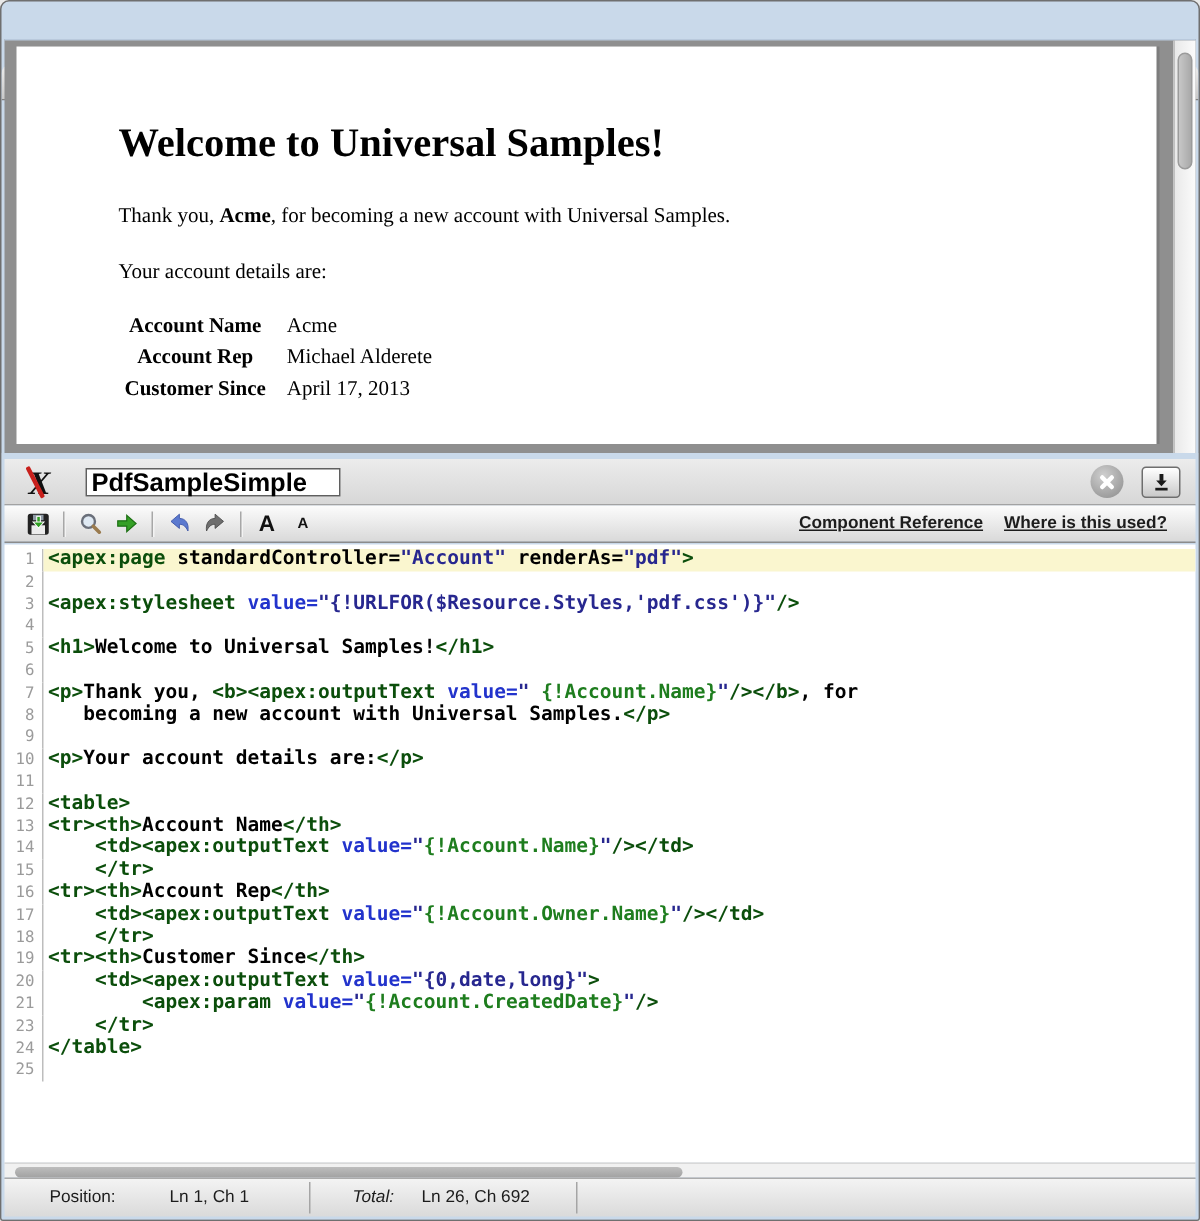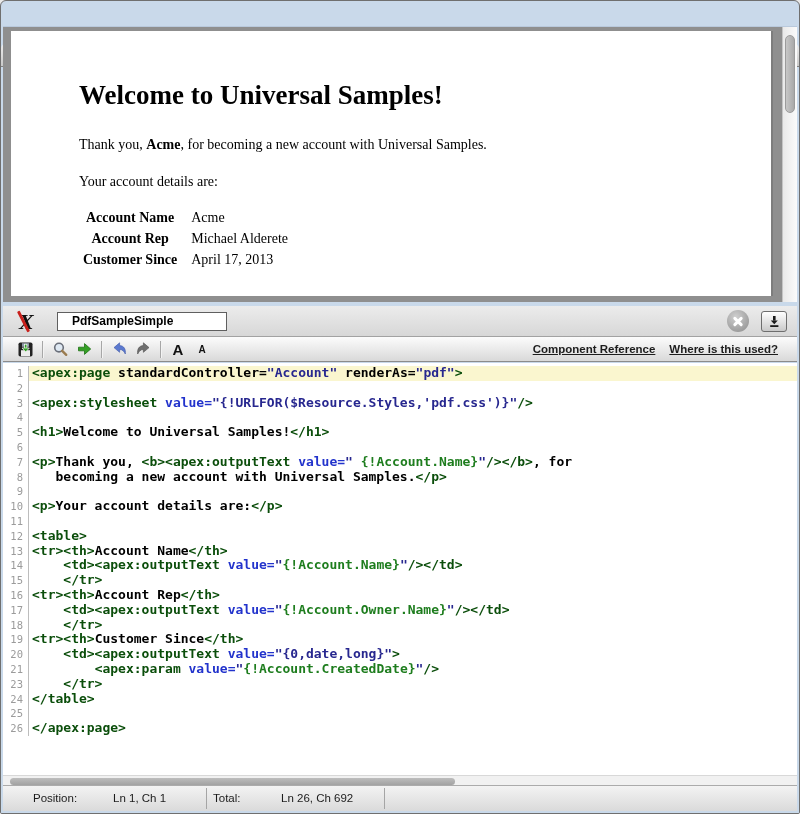--- a/index.html
+++ b/index.html
@@ -41,22 +41,22 @@
   
   .editor { position:absolute; top:301px; left:0; right:0; bottom:0; background:#c9d9ea; }
   .ed-head { position:absolute; top:4px; left:2px; right:2px; height:31px;
              background:linear-gradient(#ececec,#d7d7d7); border-bottom:1px solid #a2a2a2; }
   .xlogo { position:absolute; left:13px; top:3px; width:26px; height:26px; }
   .xlogo .xl { position:absolute; left:3px; top:0; font-family:"Liberation Serif", serif;
                font-weight:bold; font-style:italic; font-size:22px; color:#101010; }
   .xlogo .slash { position:absolute; left:6px; top:1px; width:3px; height:23px;
                   background:#c8201c; transform:rotate(-27deg); border-radius:1px; }
   .tab { position:absolute; left:54px; top:6px; width:170px; height:19px; background:#ffffff;
-         border:1px solid #5f5f5f; font-size:12px; font-weight:bold; color:#000;
-         line-height:17px; padding-left:14px; }
+         border:1px solid #5f5f5f; font-size:17px; font-weight:bold; color:#000;
+         line-height:17px; padding-left:3px; }
   .head-right { position:absolute; right:10px; top:4px; display:flex; align-items:center; gap:12px; }
   .tools-btn { position:relative; width:22px; height:22px; border-radius:50%;
                background:radial-gradient(circle at 40% 32%,#cfcfcf,#9c9c9c 75%); }
   .tools-btn .tb { position:absolute; left:5px; top:9.5px; width:12px; height:3px;
                    background:#ffffff; border-radius:1.5px; }
   .tools-btn .b1 { transform:rotate(45deg); }
   .tools-btn .b2 { transform:rotate(-45deg); }
   .dl-btn { width:26px; height:21px; border:1px solid #6e6e6e; border-radius:3px;
             background:linear-gradient(#ffffff,#c9c9c9); display:flex; align-items:center; justify-content:center; }
 
@@ -87,21 +87,21 @@
 
   .hscroll { position:absolute; left:2px; right:2px; bottom:28px; height:10px;
              background:#f1f1f1; border-top:1px solid #d8d8d8; }
   .hthumb { position:absolute; left:7px; top:1.5px; width:445px; height:7px; border-radius:4px;
             background:linear-gradient(#bdbdbd,#a2a2a2); }
   .statusbar { position:absolute; left:2px; right:2px; bottom:2px; height:26px;
                background:linear-gradient(#f3f3f3,#dadada); border-top:1px solid #ababab;
                font-size:11.5px; color:#1c1c1c; }
   .statusbar span.txt { position:absolute; top:6px; }
   .sb-pos-label { left:30px; } .sb-pos-val { left:110px; }
-  .sb-tot-label { left:210px; } .sb-tot-val { left:278px; }
+  .sb-tot-label { left:232px;font-style:italic; } .sb-tot-val { left:278px; }
   .sb-div { position:absolute; top:2px; bottom:2px; width:1px; background:#a5a5a5; }
   .sb-d1 { left:203px; } .sb-d2 { left:381px; }
 </style>
 </head>
 <body>
 
 <div class="window">
 
   <div class="titlebar">
     <div class="lights">
@@ -234,21 +234,20 @@
           <div class="code-line"><span class="line-no">15</span><span class="code-text"><span class="tk-txt">    </span><span class="tk-tag">&lt;/tr&gt;</span></span></div>
           <div class="code-line"><span class="line-no">16</span><span class="code-text"><span class="tk-tag">&lt;tr&gt;&lt;th&gt;</span><span class="tk-txt">Account Rep</span><span class="tk-tag">&lt;/th&gt;</span></span></div>
           <div class="code-line"><span class="line-no">17</span><span class="code-text"><span class="tk-txt">    </span><span class="tk-tag">&lt;td&gt;&lt;apex:outputText</span><span class="tk-txt"> </span><span class="tk-attr">value=</span><span class="tk-str">"</span><span class="tk-expr">{!Account.Owner.Name}</span><span class="tk-str">"</span><span class="tk-tag">/&gt;&lt;/td&gt;</span></span></div>
           <div class="code-line"><span class="line-no">18</span><span class="code-text"><span class="tk-txt">    </span><span class="tk-tag">&lt;/tr&gt;</span></span></div>
           <div class="code-line"><span class="line-no">19</span><span class="code-text"><span class="tk-tag">&lt;tr&gt;&lt;th&gt;</span><span class="tk-txt">Customer Since</span><span class="tk-tag">&lt;/th&gt;</span></span></div>
           <div class="code-line"><span class="line-no">20</span><span class="code-text"><span class="tk-txt">    </span><span class="tk-tag">&lt;td&gt;&lt;apex:outputText</span><span class="tk-txt"> </span><span class="tk-attr">value=</span><span class="tk-str">"{0,date,long}"</span><span class="tk-tag">&gt;</span></span></div>
           <div class="code-line"><span class="line-no">21</span><span class="code-text"><span class="tk-txt">        </span><span class="tk-tag">&lt;apex:param</span><span class="tk-txt"> </span><span class="tk-attr">value=</span><span class="tk-str">"</span><span class="tk-expr">{!Account.CreatedDate}</span><span class="tk-str">"</span><span class="tk-tag">/&gt;</span></span></div>
           <div class="code-line"><span class="line-no">23</span><span class="code-text"><span class="tk-txt">    </span><span class="tk-tag">&lt;/tr&gt;</span></span></div>
           <div class="code-line"><span class="line-no">24</span><span class="code-text"><span class="tk-tag">&lt;/table&gt;</span></span></div>
           <div class="code-line"><span class="line-no">25</span><span class="code-text"></span></div>
-          <div class="code-line"><span class="line-no">26</span><span class="code-text"><span class="tk-tag">&lt;/apex:page&gt;</span></span></div>
         </div>
     </div>
 
     <div class="hscroll">
       <div class="hthumb"></div>
     </div>
 
     <div class="statusbar">
       <span class="txt sb-pos-label">Position:</span>
       <span class="txt sb-pos-val">Ln 1, Ch 1</span>

